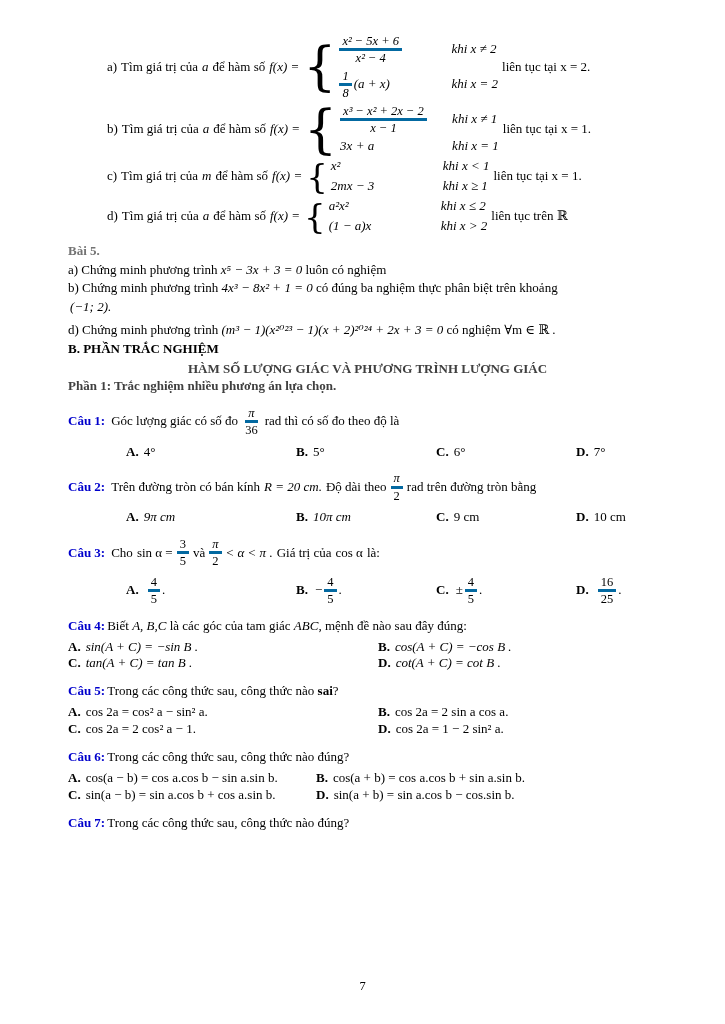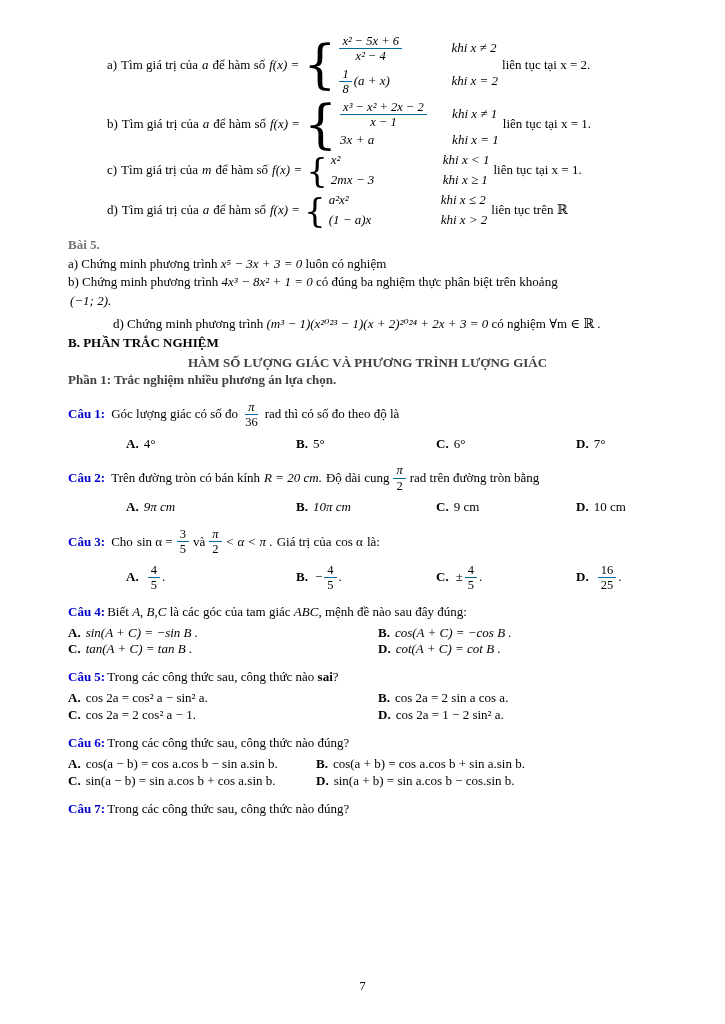--- a/index.html
+++ b/index.html
@@ -21,21 +21,21 @@
   .brace { font-family:"DejaVu Serif",serif; line-height:.8; margin-right:3px; font-weight:normal; }
   .cases.tall  .brace { font-size:52px; }
   .cases.short .brace { font-size:34px; }
   .case-rows { display:flex; flex-direction:column; row-gap:3px; }
   .case-row  { display:flex; align-items:center; }
   .case-expr { min-width:112px; display:inline-flex; align-items:center; gap:2px; }
   .case-cond { white-space:nowrap; }
 
   .frac { display:inline-flex; flex-direction:column; align-items:center; text-align:center;
           vertical-align:middle; line-height:1.15; font-size:12.5px; }
-  .frac .num { border-bottom:1px solid #0369a1; padding:0 3px; display:block; }
+  .frac .num { border-bottom:3px solid #0369a1; padding:0 3px; display:block; }
   .frac .den { padding:0 3px; display:block; }
 
   .line { margin:2px 0; }
   .b5-title { margin-top:8px; }
   .indent2 { margin-left:2px; }
 
   .sec-heading { font-weight:bold; }
   .chapter { text-align:center; margin-top:3px; }
   .part { }
 
@@ -184,21 +184,21 @@
     </div>
     <div class="line">
       <span>b)</span>
       <span>Chứng minh phương trình</span>
       <span class="mi">4x³ − 8x² + 1 = 0</span>
       <span>có đúng ba nghiệm thực phân biệt  trên khoảng</span>
     </div>
     <div class="line indent2">
       <span class="mi">(−1; 2).</span>
     </div>
-    <div class="line" style="margin-top:6px;margin-left:45px;">
+    <div class="line" style="margin-top:6px;">
       <span>d)</span>
       <span>Chứng minh phương trình</span>
       <span class="mi">(m³ − 1)(x²⁰²³ − 1)(x + 2)²⁰²⁴ + 2x + 3 = 0</span>
       <span>có nghiệm ∀m ∈ ℝ .</span>
     </div>
   </section>
 
   <div class="sec-heading">B. PHẦN TRẮC NGHIỆM</div>
   <div class="chapter red">HÀM SỐ LƯỢNG GIÁC VÀ PHƯƠNG TRÌNH LƯỢNG GIÁC</div>
   <div class="part red">Phần 1: Trắc nghiệm nhiều phương án lựa chọn.</div>
@@ -219,21 +219,21 @@
       <span class="opt"><span class="olabel">C.</span><span>6°</span></span>
       <span class="opt"><span class="olabel">D.</span><span>7°</span></span>
     </div>
   </div>
 
   <div class="question">
     <div class="flexstem">
       <span class="qlabel">Câu 2:</span>
       <span>Trên đường tròn có bán kính</span>
       <span class="mi">R = 20 cm.</span>
-      <span>Độ dài cung</span>
+      <span>Độ dài theo</span>
       <span class="frac">
           <span class="num mi">π</span>
           <span class="den">2</span>
         </span>
       <span>rad  trên đường tròn bằng</span>
     </div>
     <div class="opts4">
       <span class="opt"><span class="olabel">A.</span><span class="mi">9π cm</span></span>
       <span class="opt"><span class="olabel">B.</span><span class="mi">10π cm</span></span>
       <span class="opt"><span class="olabel">C.</span><span>9 cm</span></span>

